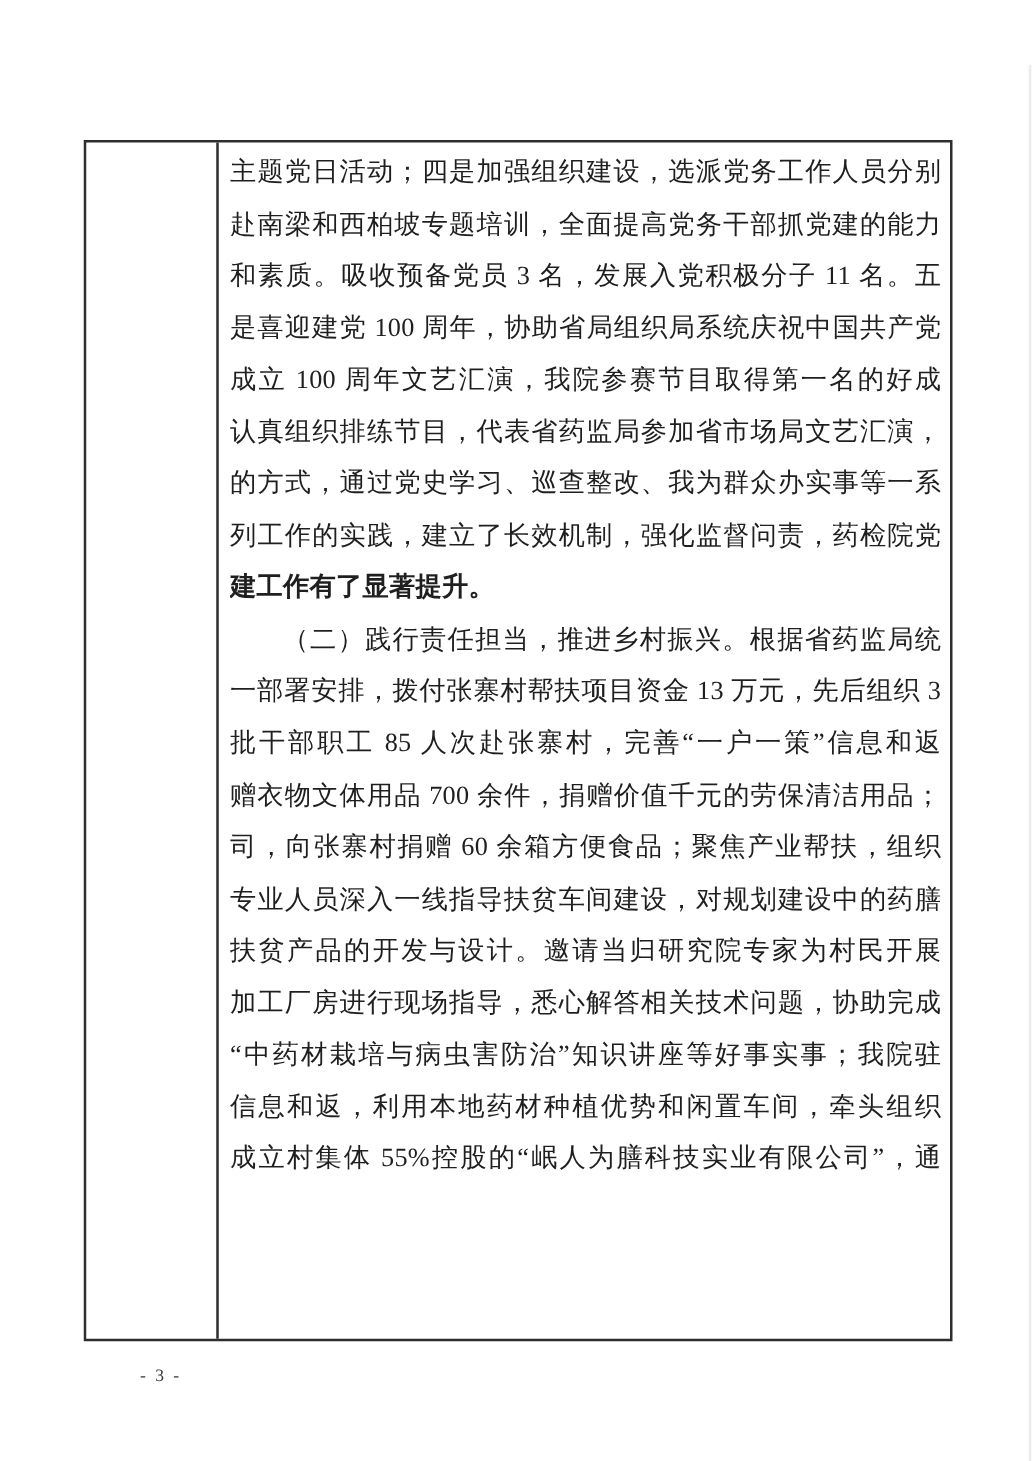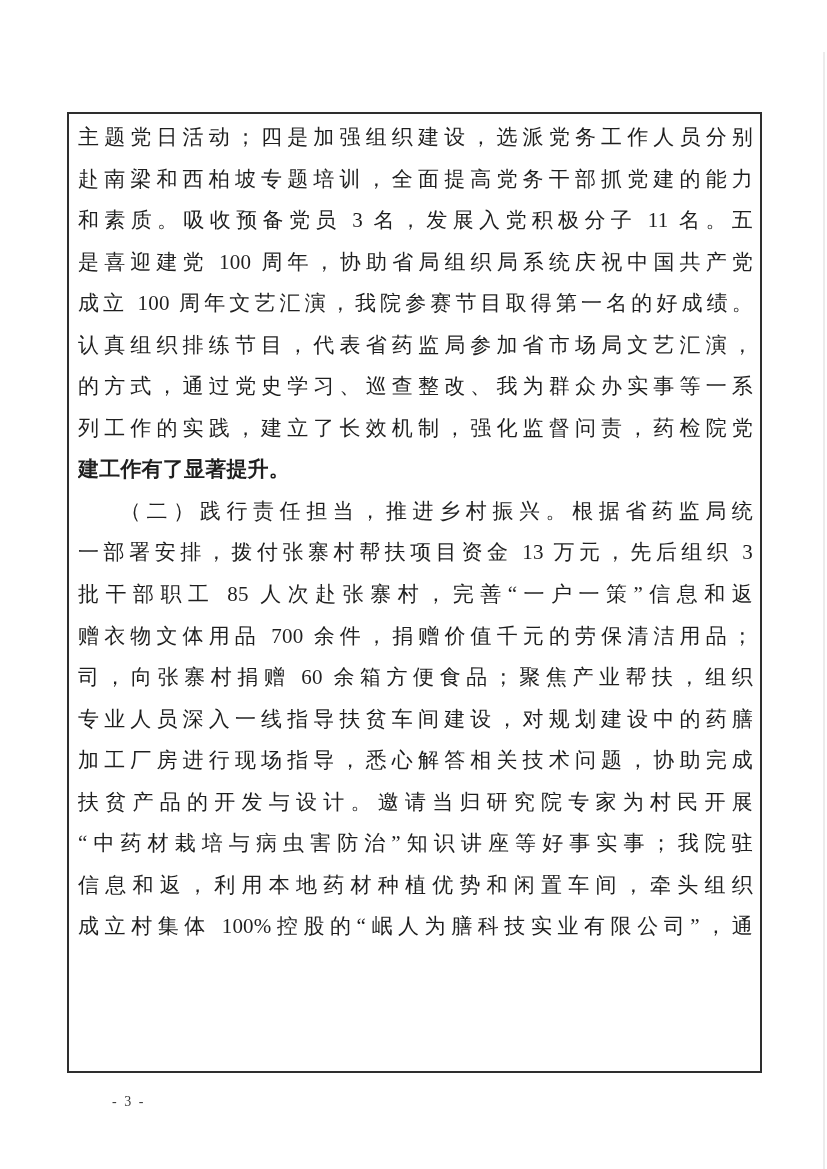--- a/index.html
+++ b/index.html
@@ -27,21 +27,20 @@
   
   .doc-table {
     position: absolute;
     left: 67px;
     top: 112px;
     width: 691px;
     height: 957px;
     border: 2px solid #2e2e2e;
     display: flex;
     background: #ffffff;
-    flex-direction: column;
   }
   .stub-col {
     width: 104px;
     border-right: 2px solid #2e2e2e;
     flex: 0 0 auto;
   }
   .text-col {
     flex: 1 1 auto;
     padding: 3px 7px 0 9px;
     color: #1f1f1f;
@@ -91,25 +90,25 @@
         <div class="doc-line">认真组织排练节目，代表省药监局参加省市场局文艺汇演，</div>
         <div class="doc-line">的方式，通过党史学习、巡查整改、我为群众办实事等一系</div>
         <div class="doc-line">列工作的实践，建立了长效机制，强化监督问责，药检院党</div>
         <div class="doc-line para-end">建工作有了显著提升。</div>
         <div class="doc-line para-start">（二）践行责任担当，推进乡村振兴。根据省药监局统</div>
         <div class="doc-line">一部署安排，拨付张寨村帮扶项目资金 13 万元，先后组织 3</div>
         <div class="doc-line">批干部职工 85 人次赴张寨村，完善“一户一策”信息和返</div>
         <div class="doc-line">赠衣物文体用品 700 余件，捐赠价值千元的劳保清洁用品；</div>
         <div class="doc-line">司，向张寨村捐赠 60 余箱方便食品；聚焦产业帮扶，组织</div>
         <div class="doc-line">专业人员深入一线指导扶贫车间建设，对规划建设中的药膳</div>
+        <div class="doc-line">扶贫产品的开发与设计。邀请当归研究院专家为村民开展</div>
         <div class="doc-line">加工厂房进行现场指导，悉心解答相关技术问题，协助完成</div>
-        <div class="doc-line">扶贫产品的开发与设计。邀请当归研究院专家为村民开展</div>
         <div class="doc-line">“中药材栽培与病虫害防治”知识讲座等好事实事；我院驻</div>
         <div class="doc-line">信息和返，利用本地药材种植优势和闲置车间，牵头组织</div>
-        <div class="doc-line">成立村集体 100%控股的“岷人为膳科技实业有限公司”，通</div>
+        <div class="doc-line">成立村集体 55%控股的“岷人为膳科技实业有限公司”，通</div>
       </div>
   </div>
 
   <div class="page-number">- 3 -</div>
 
   <div class="scan-edge"></div>
 
 </div>
 
 </body></html>

